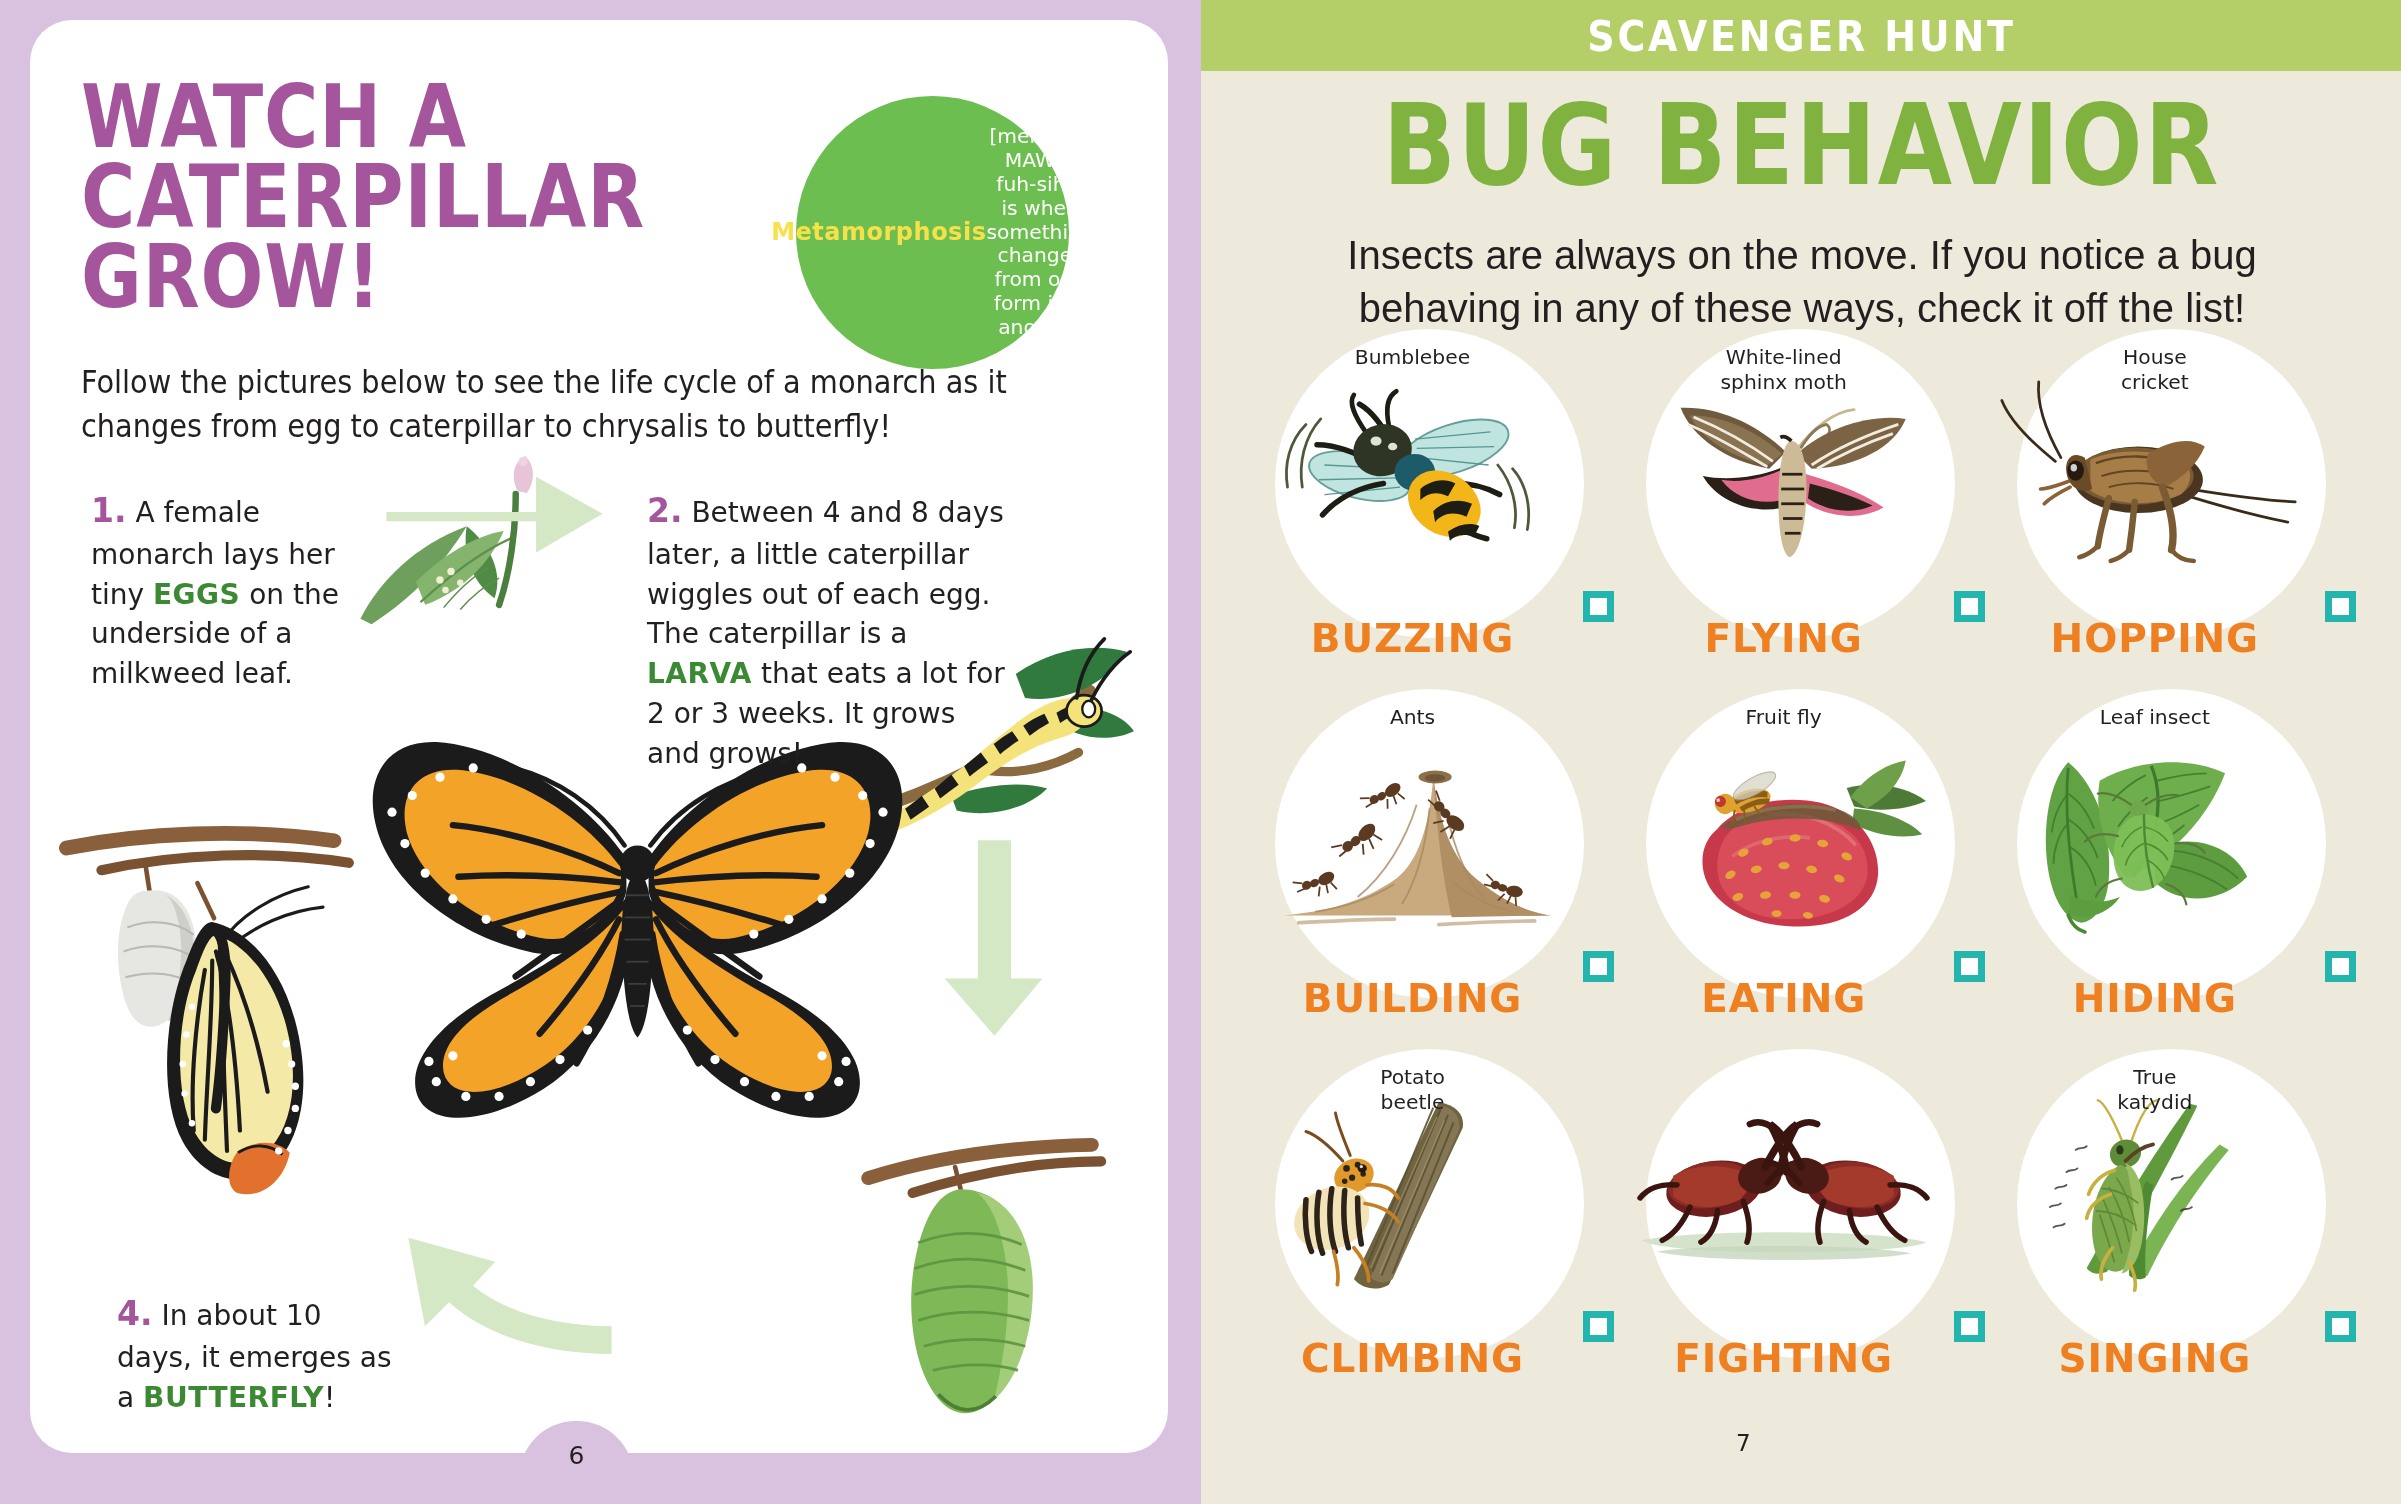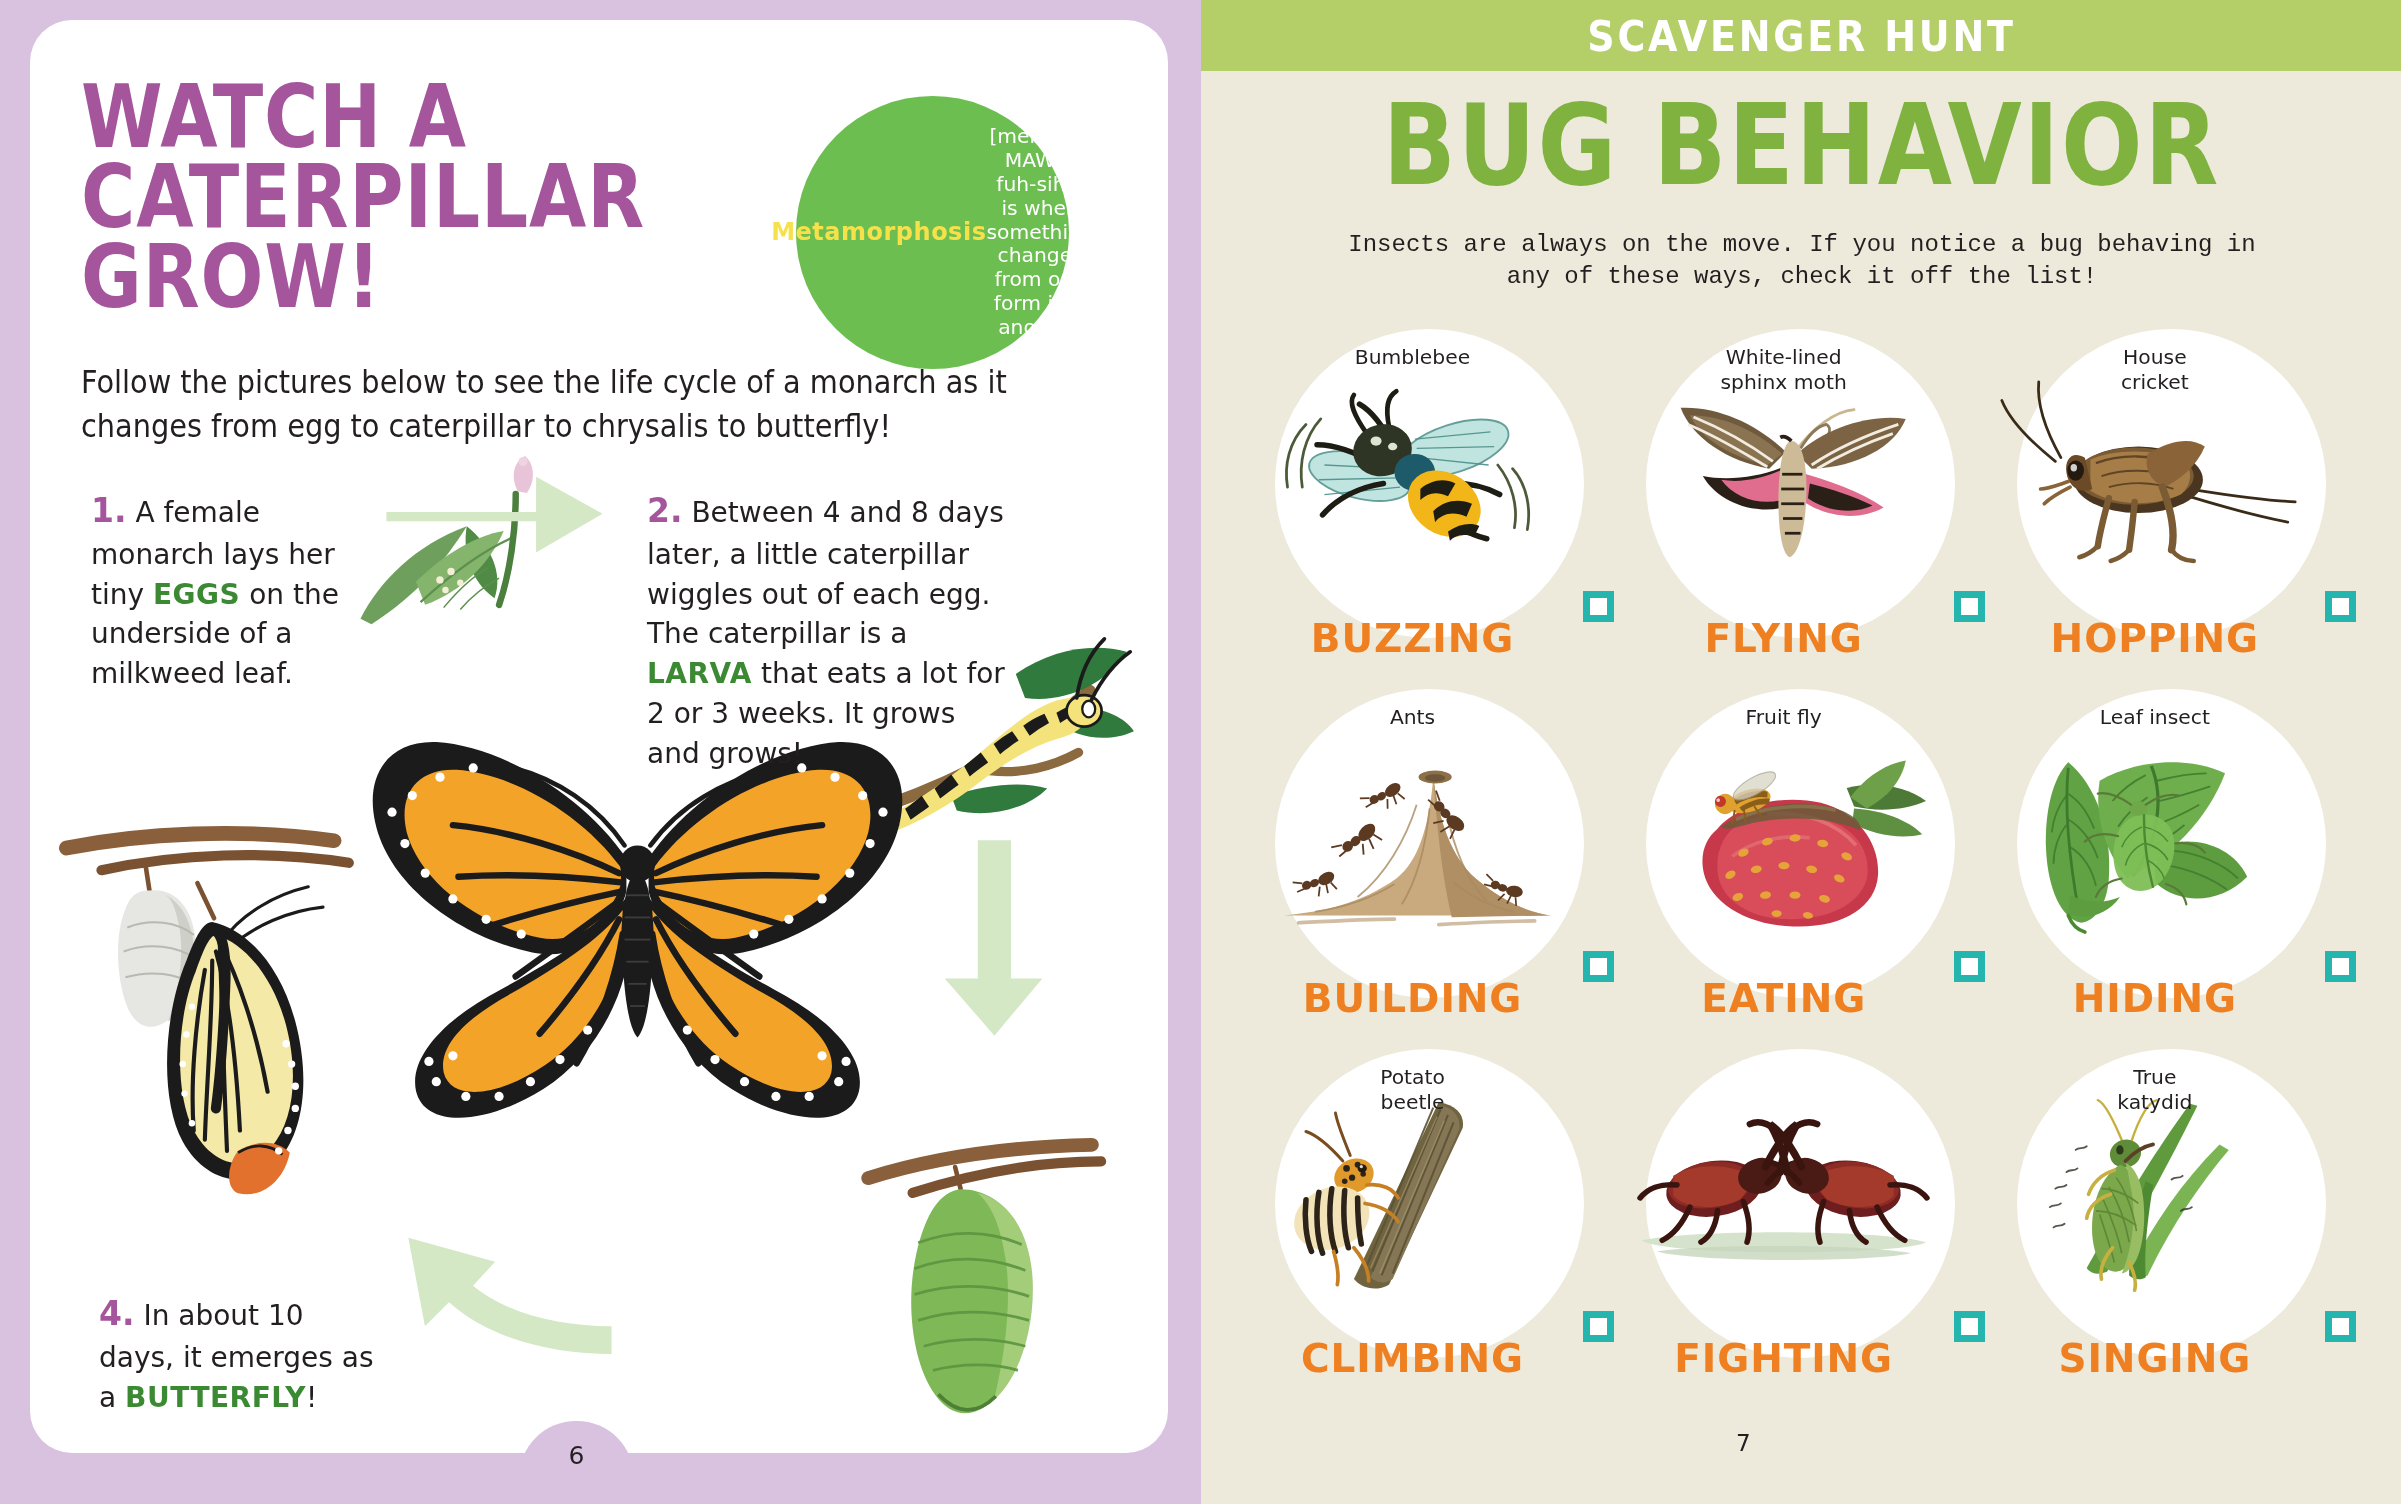--- a/index.html
+++ b/index.html
@@ -109,21 +109,21 @@
     font-size:33px;
   }
   .step .kw {
     font-weight:bold;
     color:#3b8a33;
     letter-spacing:0.5px;
   }
   .step-1 { left:91px; top:488px;  width:254px; }
   .step-2 { left:647px; top:488px; width:369px; }
   .step-3 { left:628px; top:1205px; width:286px; }
-  .step-4 { left:99px; top:1291px; width:277px; }
+  .step-4 { left:117px; top:1291px; width:277px; }
 
   
   .arrow { position:absolute; }
   .arrow svg { display:block; }
 
   
   .ill { position:absolute; }
   .ill svg { display:block; overflow:visible; }
 
   
@@ -163,22 +163,22 @@
     color:#7fb23f;
     text-transform:uppercase;
     transform:scaleY(1.16);
     transform-origin:center top;
   }
   .intro-right {
     position:absolute;
     left:139px; top:229px;
     width:924px;
     text-align:center;
-    font-family:Liberation Mono, monospace;
-    font-size:24px;
+    font-family:Liberation Sans, sans-serif;
+    font-size:40px;
     line-height:1.33;
     color:#231f20;
   }
   .page-num-right {
     position:absolute;
     left:1736px; top:1430px;
     font-family:"DejaVu Sans", sans-serif;
     font-size:23px;
     color:#231f20;
   }

